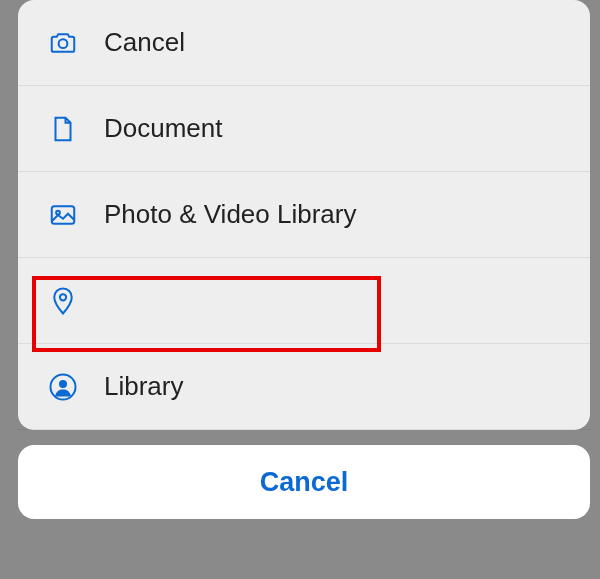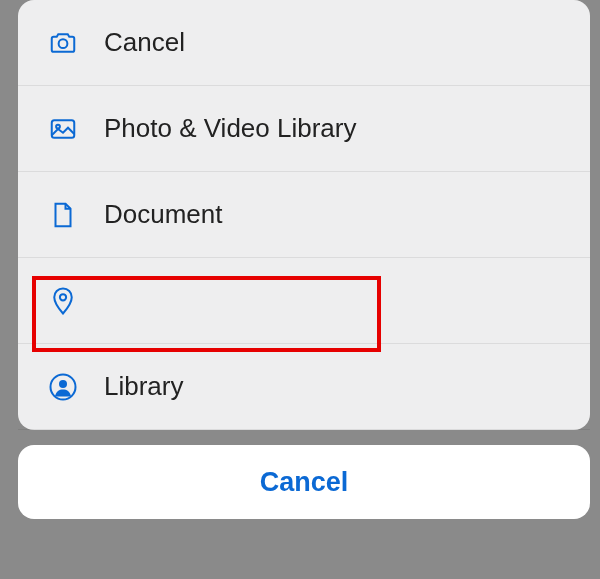--- a/index.html
+++ b/index.html
@@ -95,36 +95,36 @@
           <path d="M3 8.5 C3 7.5 3.8 7 4.5 7 L7 7 L8.2 5 L15.8 5 L17 7 L19.5 7 C20.2 7 21 7.5 21 8.5 L21 17.5 C21 18.5 20.2 19 19.5 19 L4.5 19 C3.8 19 3 18.5 3 17.5 Z"></path>
           <circle cx="12" cy="12.5" r="3.5"></circle>
         </svg>
       </span>
       <span class="menu-label">Cancel</span>
     </div>
 
     <div class="menu-item">
       <span class="icon-wrap">
         <svg viewBox="0 0 24 24" fill="none" stroke="#0b69d4" stroke-width="1.6">
+          <path d="M6 3 L14 3 L18 7 L18 21 L6 21 Z"></path>
+          <path d="M14 3 L14 7 L18 7"></path>
+        </svg>
+      </span>
+      <span class="menu-label">Document</span>
+    </div>
+
+    <div class="menu-item">
+      <span class="icon-wrap">
+        <svg viewBox="0 0 24 24" fill="none" stroke="#0b69d4" stroke-width="1.6">
           <rect x="3" y="5" width="18" height="14" rx="2"></rect>
           <circle cx="8" cy="10" r="1.5"></circle>
           <path d="M3 17 L8 12 L12 15 L16 11 L21 16"></path>
         </svg>
       </span>
       <span class="menu-label">Photo &amp; Video Library</span>
-    </div>
-
-    <div class="menu-item">
-      <span class="icon-wrap">
-        <svg viewBox="0 0 24 24" fill="none" stroke="#0b69d4" stroke-width="1.6">
-          <path d="M6 3 L14 3 L18 7 L18 21 L6 21 Z"></path>
-          <path d="M14 3 L14 7 L18 7"></path>
-        </svg>
-      </span>
-      <span class="menu-label">Document</span>
     </div>
 
     <div class="menu-item">
       <span class="icon-wrap">
         <svg viewBox="0 0 24 24" fill="none" stroke="#0b69d4" stroke-width="1.6">
           <path d="M12 2 C8 2 5 5 5 9 C5 14 12 22 12 22 C12 22 19 14 19 9 C19 5 16 2 12 2 Z"></path>
           <circle cx="12" cy="9" r="2.5"></circle>
         </svg>
       </span>
     </div>

